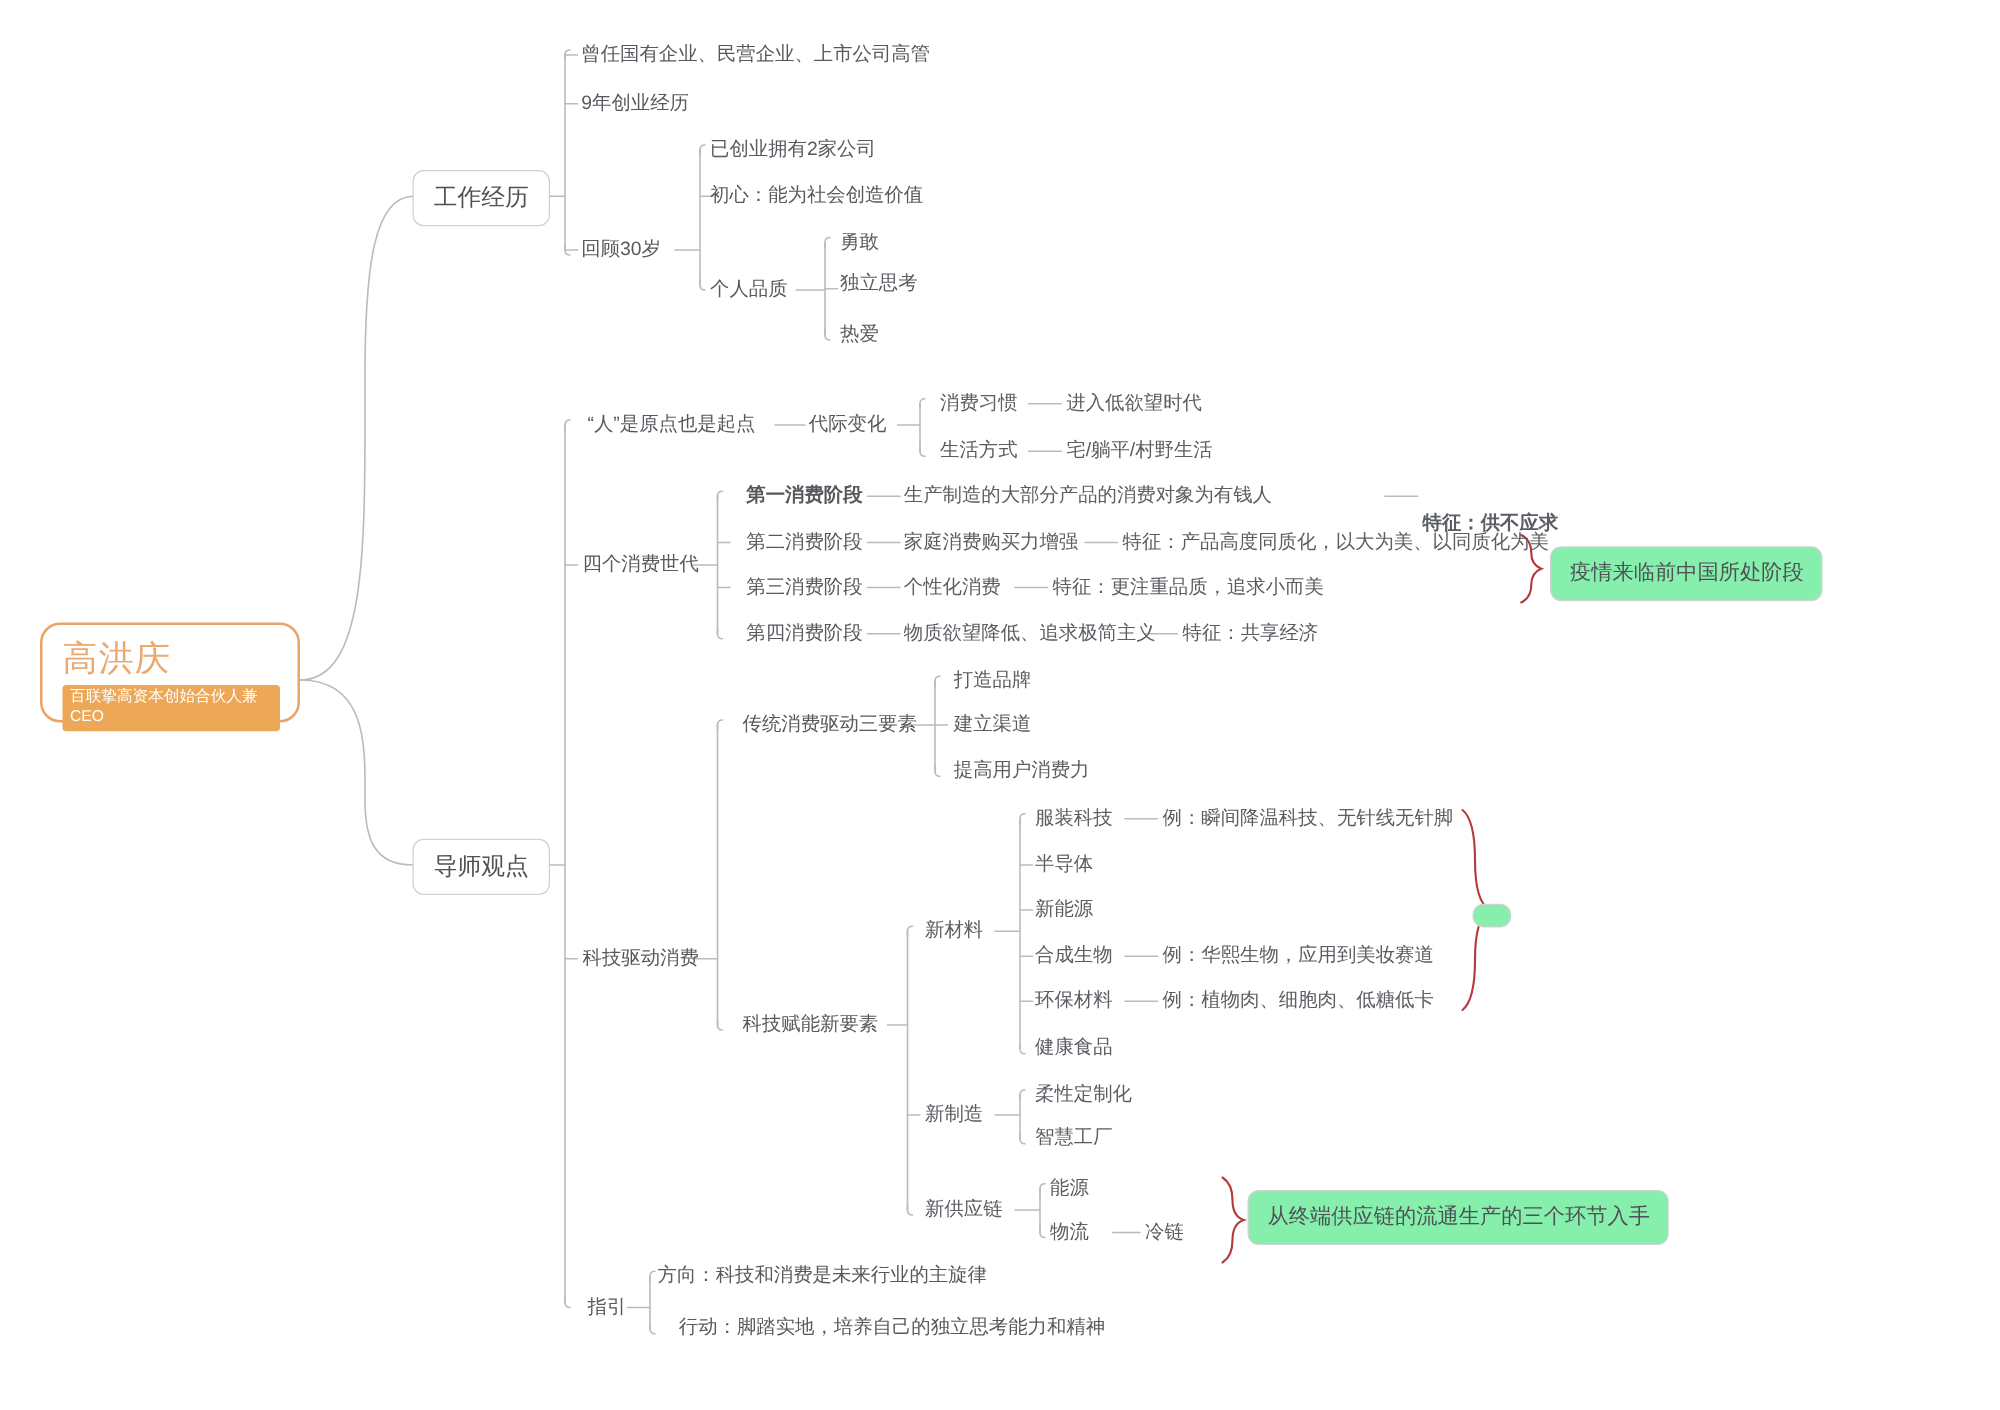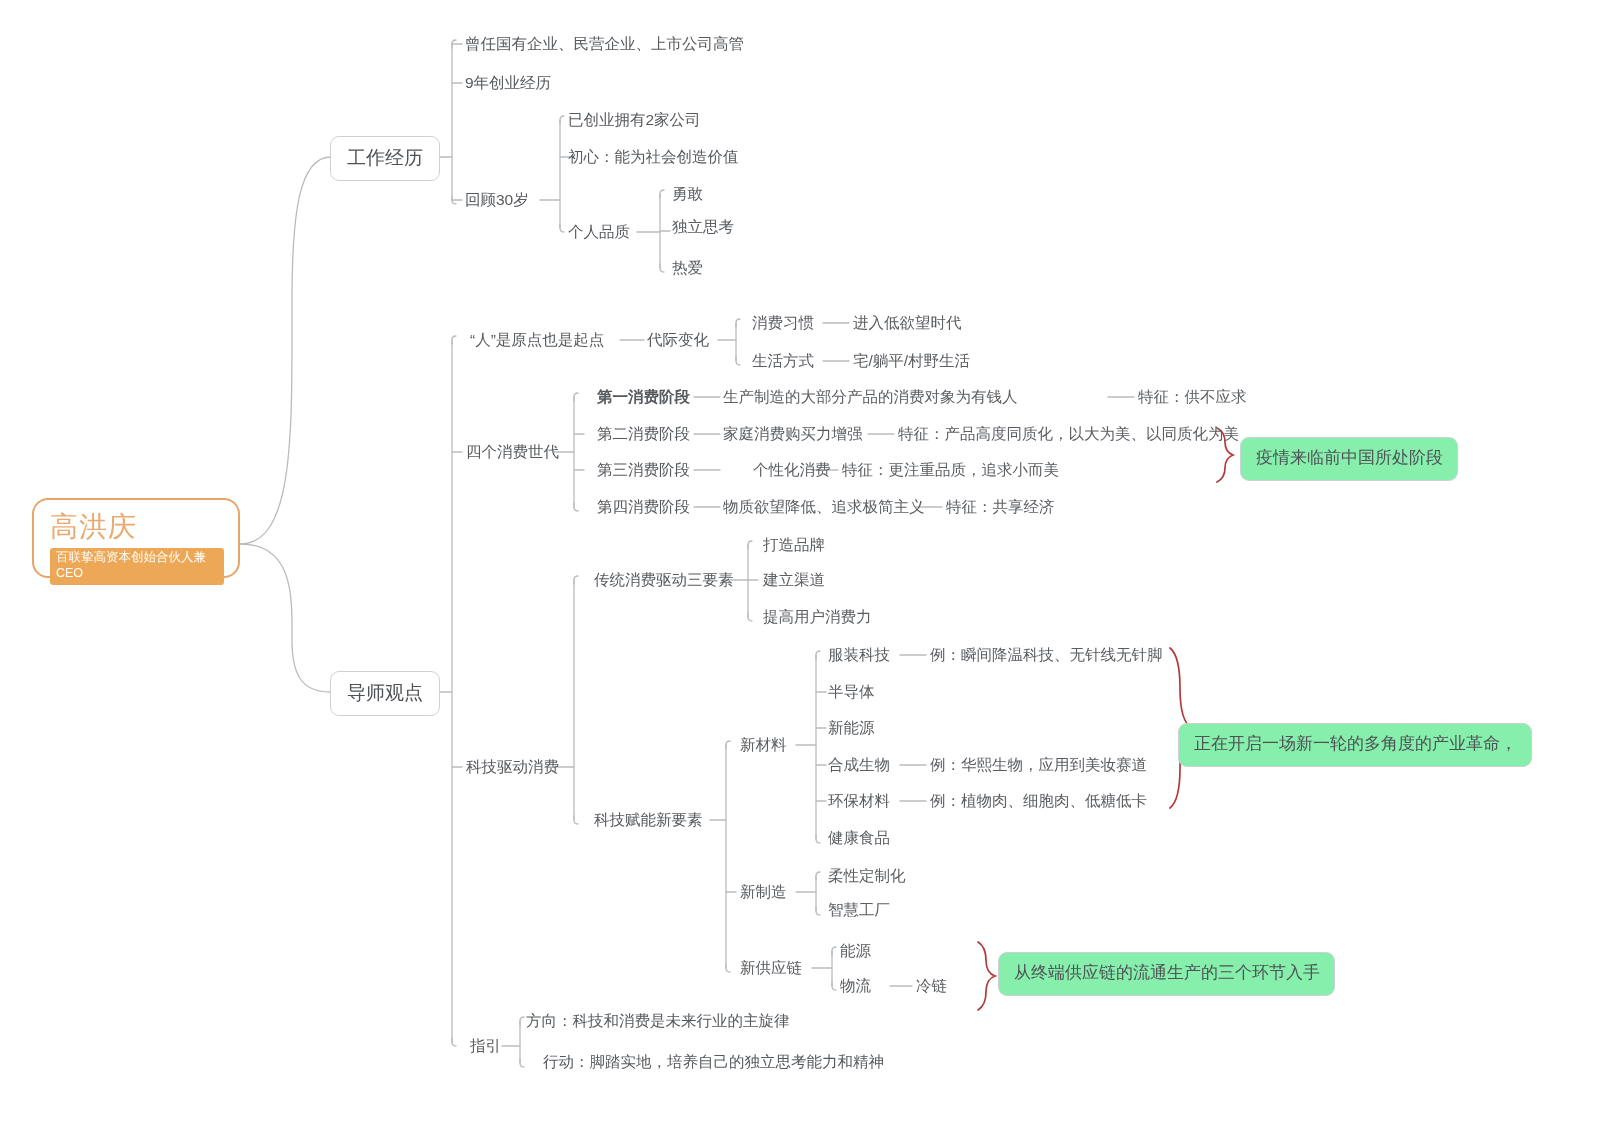--- a/index.html
+++ b/index.html
@@ -280,38 +280,38 @@
   <div class="node lvl2" style="left:466px; top:442px;">
     <span>四个消费世代</span>
   </div>
 
   <div class="node lvl3" style="left:597px; top:387px;font-weight:bold;">
     <span>第一消费阶段</span>
   </div>
   <div class="node lvl4" style="left:723px; top:387px;">
     <span>生产制造的大部分产品的消费对象为有钱人</span>
   </div>
-  <div class="node lvl5" style="left:1138px; top:387px;">
+  <div class="node lvl5" style="left:1138px; top:409px;font-weight:bold;">
     <span>特征：供不应求</span>
   </div>
 
   <div class="node lvl3" style="left:597px; top:424px;">
     <span>第二消费阶段</span>
   </div>
   <div class="node lvl4" style="left:723px; top:424px;">
     <span>家庭消费购买力增强</span>
   </div>
   <div class="node lvl5" style="left:898px; top:424px;">
     <span>特征：产品高度同质化，以大为美、以同质化为美</span>
   </div>
 
   <div class="node lvl3" style="left:597px; top:460px;">
     <span>第三消费阶段</span>
   </div>
-  <div class="node lvl4" style="left:753px; top:460px;">
+  <div class="node lvl4" style="left:723px; top:460px;">
     <span>个性化消费</span>
   </div>
   <div class="node lvl5" style="left:842px; top:460px;">
     <span>特征：更注重品质，追求小而美</span>
   </div>
 
   <div class="node lvl3" style="left:597px; top:497px;">
     <span>第四消费阶段</span>
   </div>
   <div class="node lvl4" style="left:723px; top:497px;">
@@ -371,21 +371,20 @@
     <span>环保材料</span>
   </div>
   <div class="node lvl5" style="left:930px; top:791px;">
     <span>例：植物肉、细胞肉、低糖低卡</span>
   </div>
   <div class="node lvl5" style="left:828px; top:828px;">
     <span>健康食品</span>
   </div>
 
   <div class="callout" style="left:1178px; top:723px;">
-    <div>正在开启一场新一轮的多角度的产业革命，</div>
   </div>
 
   <div class="node lvl4" style="left:740px; top:882px;">
     <span>新制造</span>
   </div>
   <div class="node lvl5" style="left:828px; top:866px;">
     <span>柔性定制化</span>
   </div>
   <div class="node lvl5" style="left:828px; top:900px;">
     <span>智慧工厂</span>

